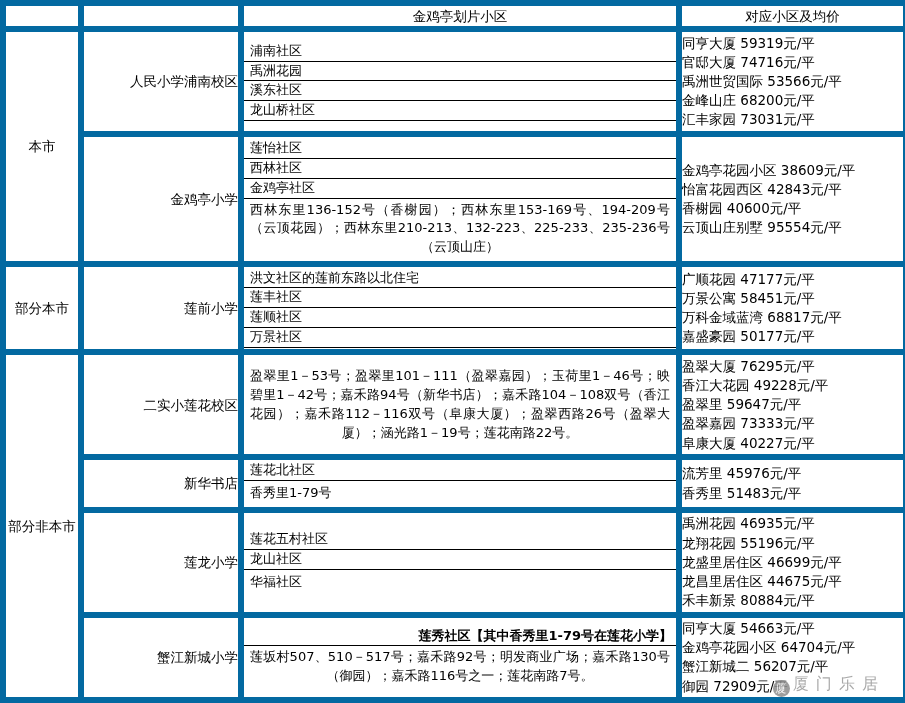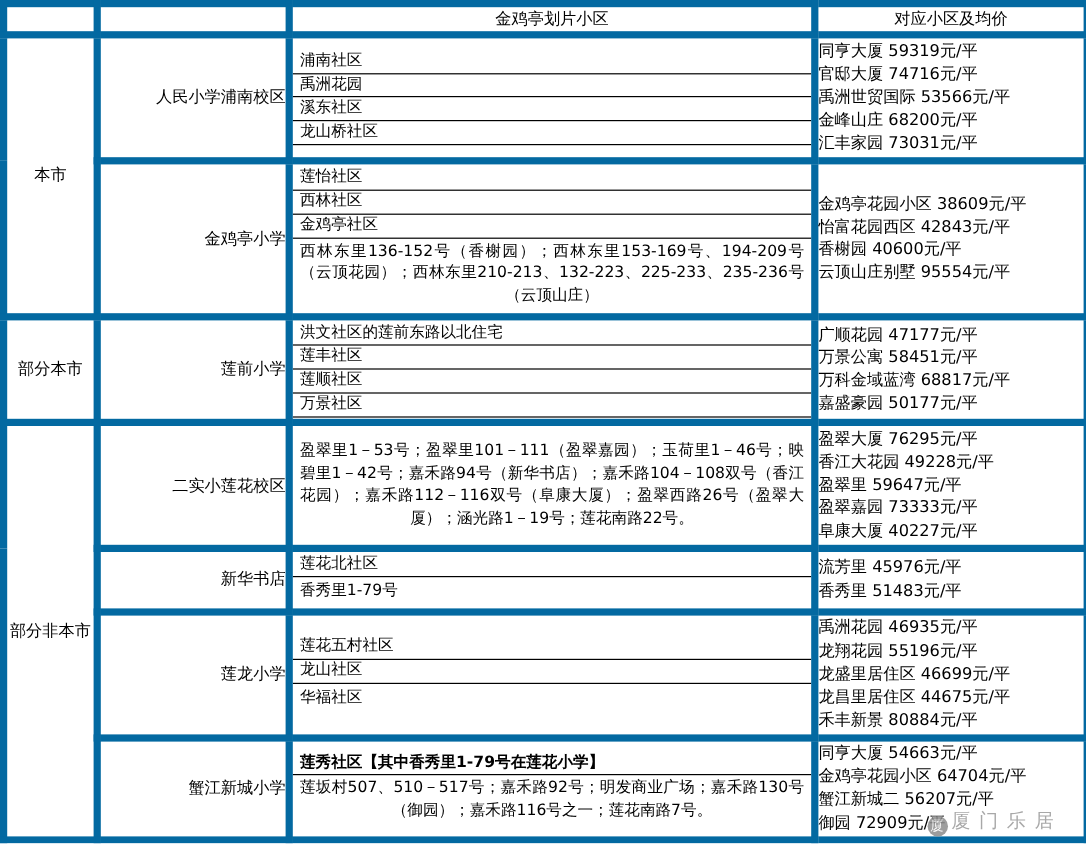--- a/index.html
+++ b/index.html
@@ -85,21 +85,21 @@
   ul.plist {
     list-style: none;
     margin: 0;
     padding: 0;
   }
   ul.plist li {
     font-size: 13.5px;
     line-height: 1.42;
     white-space: nowrap;
   }
-  .bold { font-weight: bold; }
+  .bold { font-weight: bold; text-align: right; }
   .wm {
     position: absolute;
     right: 26px;
     bottom: 6px;
     font-size: 16px;
     color: #9a9a9a;
     opacity: 0.85;
     letter-spacing: 1px;
     pointer-events: none;
   }

